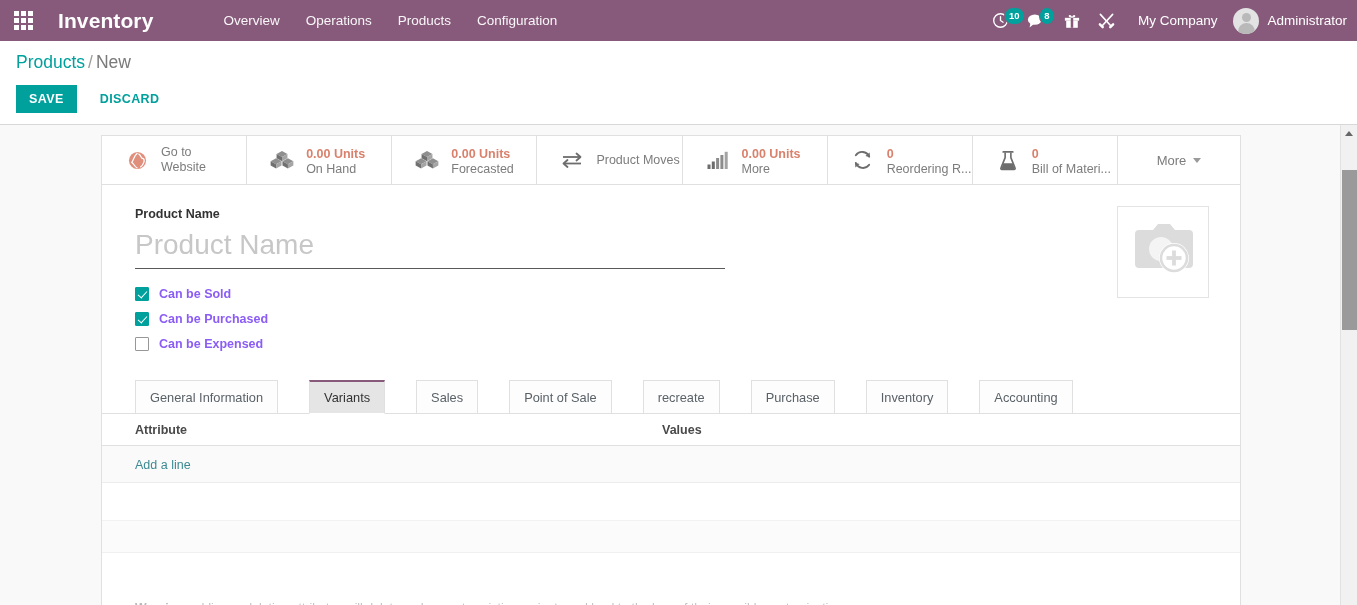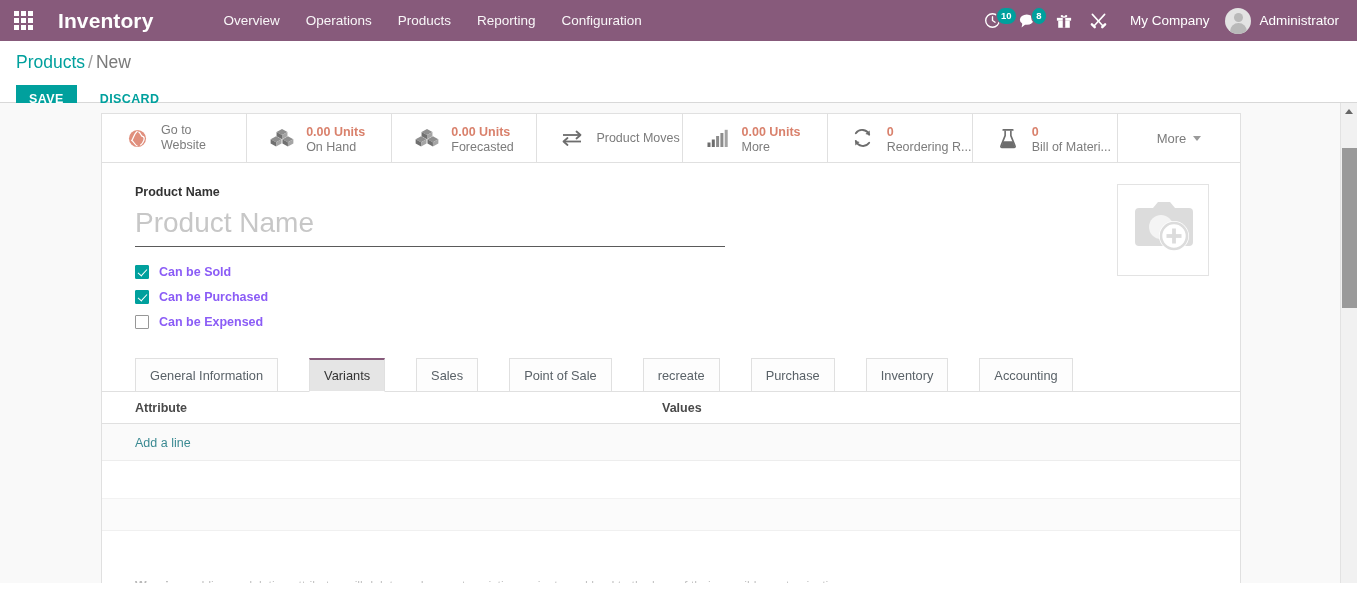--- a/index.html
+++ b/index.html
@@ -53,21 +53,21 @@
     padding: 0 13px;
     line-height: 41px;
     white-space: nowrap;
   }
   .nav-right {
     position: absolute;
     right: 0; top: 0;
     height: 41px;
     display: flex;
     align-items: center;
-    padding-right: 18px;
+    padding-right: 10px;
   }
   .nav-icon {
     position: relative;
     height: 41px;
     display: flex;
     align-items: center;
     padding: 0 9px;
     cursor: pointer;
   }
   .nav-icon svg { display: block; }
@@ -119,21 +119,21 @@
     border-radius: 9px 9px 0 0;
     left: 4.5px; bottom: 0;
   }
   .user-name { font-size: 13.5px; white-space: nowrap; }
 
   
   .control-panel {
     background: #ffffff;
     border-bottom: 1px solid #d8d8d8;
     padding: 10px 16px 9px 16px;
-    height: 62px;
+    height: 84px;
   }
   .breadcrumb {
     font-size: 17.5px;
     line-height: 22px;
     margin-bottom: 12px;
     white-space: nowrap;
   }
   .breadcrumb .crumb-link {
     color: #00A09D;
     text-decoration: none;
@@ -411,21 +411,20 @@
         <i></i>
         <i></i>
       </div>
   </div>
   <div class="brand">Inventory</div>
 
   <div class="nav-menu">
     <a>Overview</a>
     <a>Operations</a>
     <a>Products</a>
-    <a>Reporting</a>
     <a>Configuration</a>
   </div>
 
   <div class="nav-right">
 
     <div class="nav-icon">
       <svg width="17" height="17" viewBox="0 0 20 20">
         <circle cx="10" cy="10" r="8" fill="none" stroke="#ffffff" stroke-width="1.6"></circle>
         <path d="M10 5.5 L10 10 L13 12" fill="none" stroke="#ffffff" stroke-width="1.6" stroke-linecap="round"></path>
       </svg>

